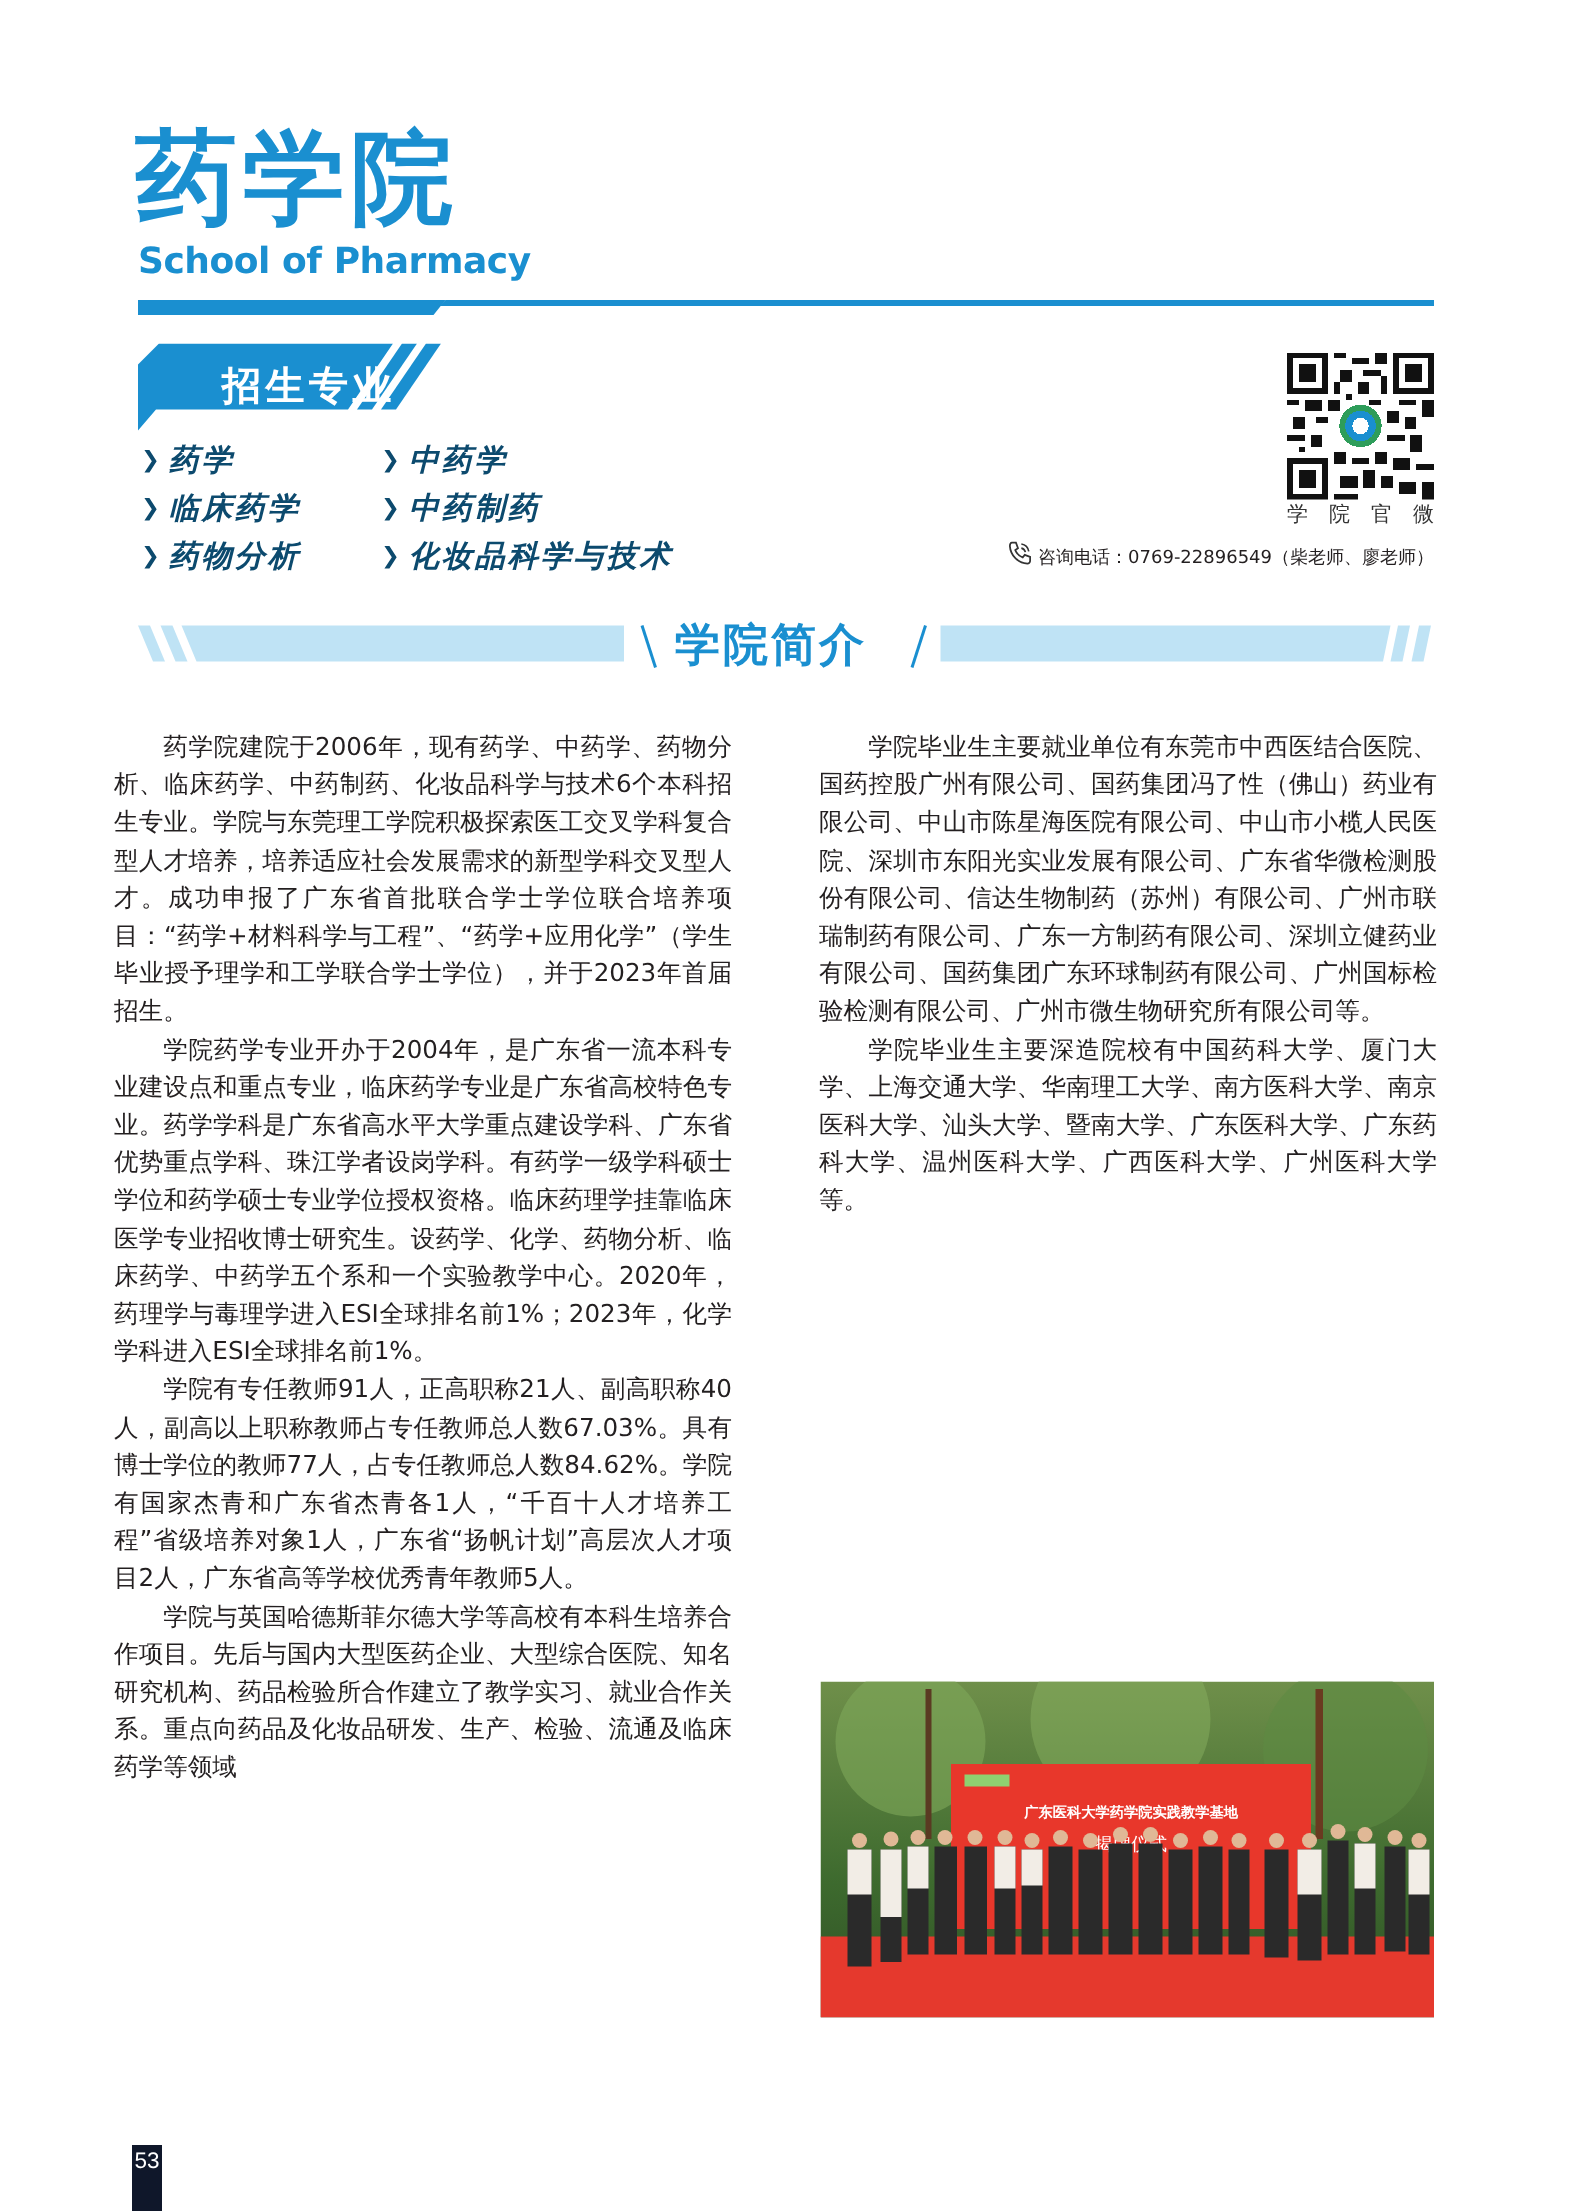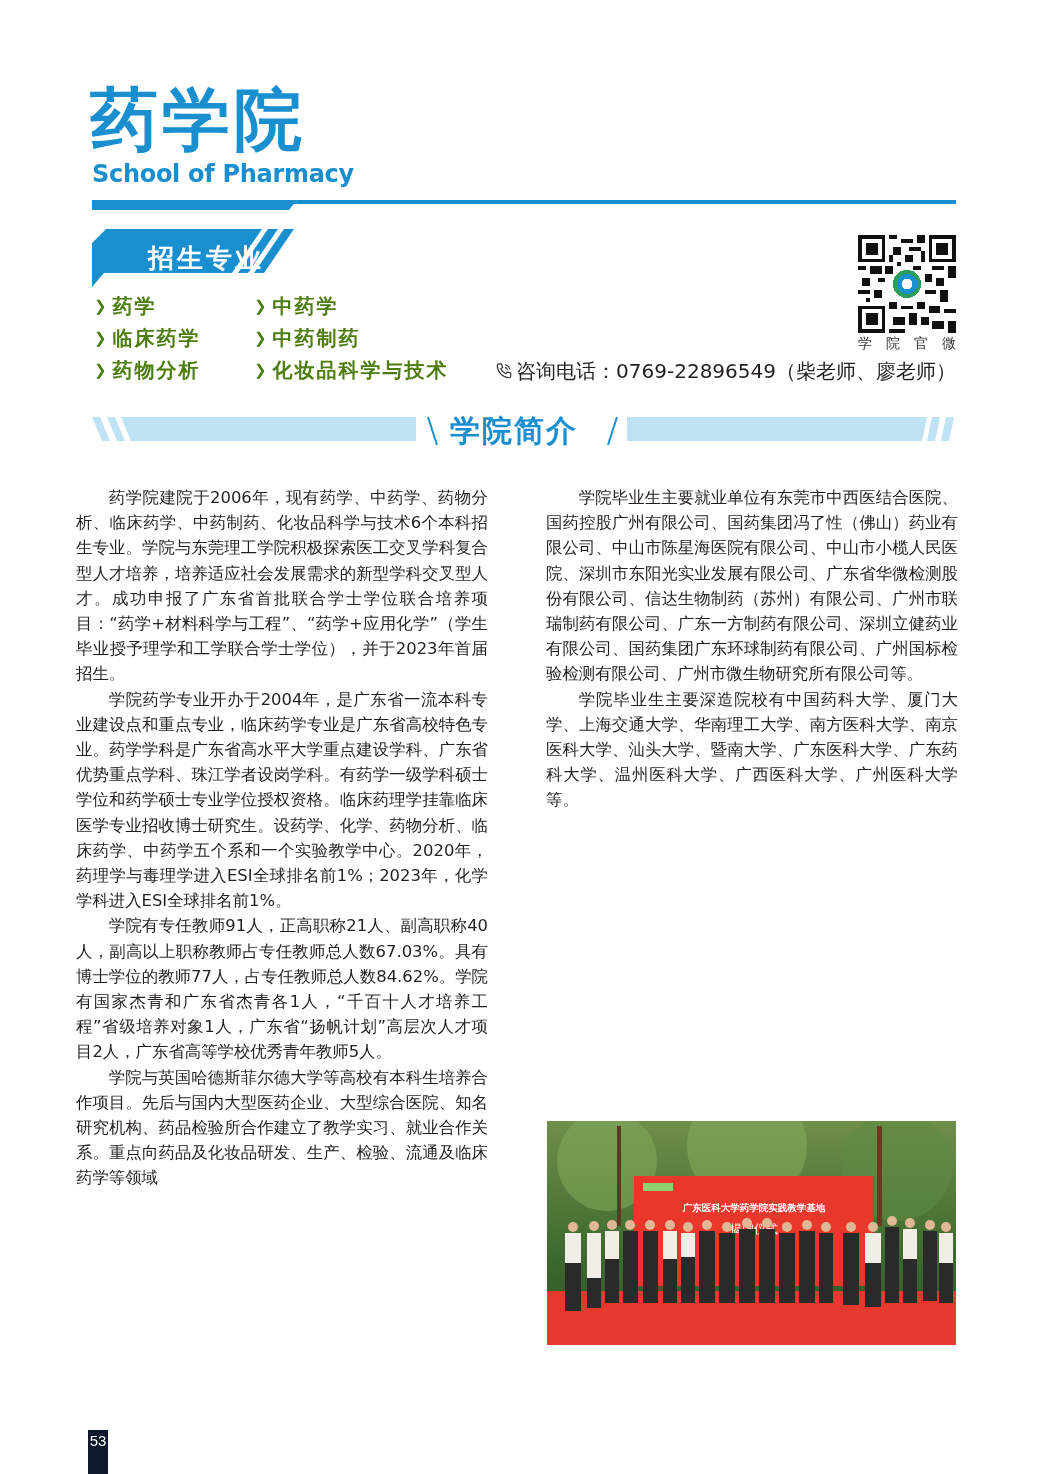--- a/index.html
+++ b/index.html
@@ -20,33 +20,33 @@
   .tab {
     position: absolute; left: 92px; top: 229px; width: 205px; height: 68px;
   }
   .tab-label {
     position: absolute; left: 112px; top: 238px;
     font-size: 26px; font-weight: bold; color: #ffffff; letter-spacing: 3px; line-height: 40px; margin-left: 36px;
   }
 
   .majors { position: absolute; left: 94px; top: 292px; }
   .major {
-    position: absolute; font-size: 20px; font-weight: bold; color: #4d7c0f;
-    white-space: nowrap; line-height: 28px; letter-spacing: 2px;
+    position: absolute; font-size: 20px; font-weight: bold; color: #0c4a6e;
+    white-space: nowrap; line-height: 28px; letter-spacing: 2px; font-style: italic;
   }
   .major .chev { display: inline-block; font-size: 15px; margin-right: 6px; vertical-align: 2px; letter-spacing: 0; }
 
   .qr { position: absolute; left: 858px; top: 235px; width: 98px; height: 98px; }
   .qr-caption {
     position: absolute; left: 858px; top: 334px; width: 98px;
     font-size: 14px; color: #333; display: flex; justify-content: space-between; line-height: 18px;
   }
   .contact {
-    position: absolute; right: 93px; top: 360px; font-size: 20px; color: #231f20;
-    line-height: 22px; white-space: nowrap; display: flex; align-items: center;
+    position: absolute; right: 93px; top: 360px; font-size: 12px; color: #231f20;
+    line-height: 22px; white-space: nowrap; display: flex; align-items: flex-start;
   }
   .contact .phone-icon { width: 18px; height: 18px; margin-right: 3px; }
 
   .section-banner { position: absolute; left: 92px; top: 405px; width: 864px; height: 55px; }
   .section-title {
     position: absolute; left: 0; width: 1028px; top: 409px; text-align: center;
     font-size: 30px; font-weight: bold; color: #1a8fd0; letter-spacing: 2px; line-height: 44px;
   }
 
   .col { position: absolute; top: 485px; width: 412px; font-size: 16.4px; line-height: 25.2px; color: #231f20; text-align: justify; }

